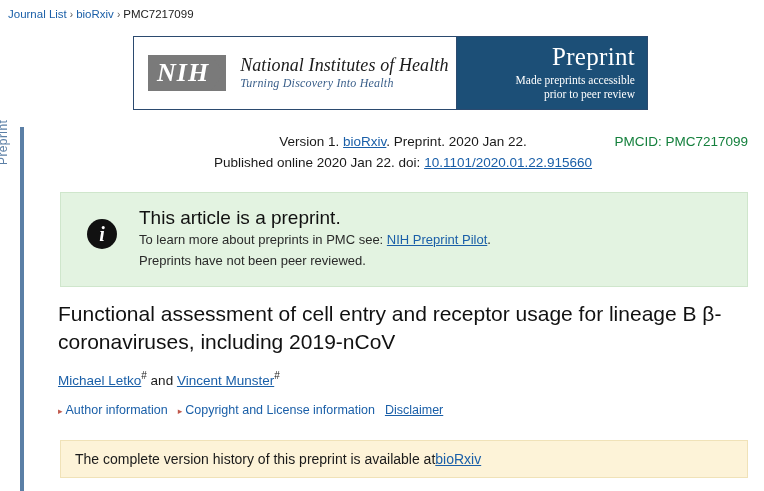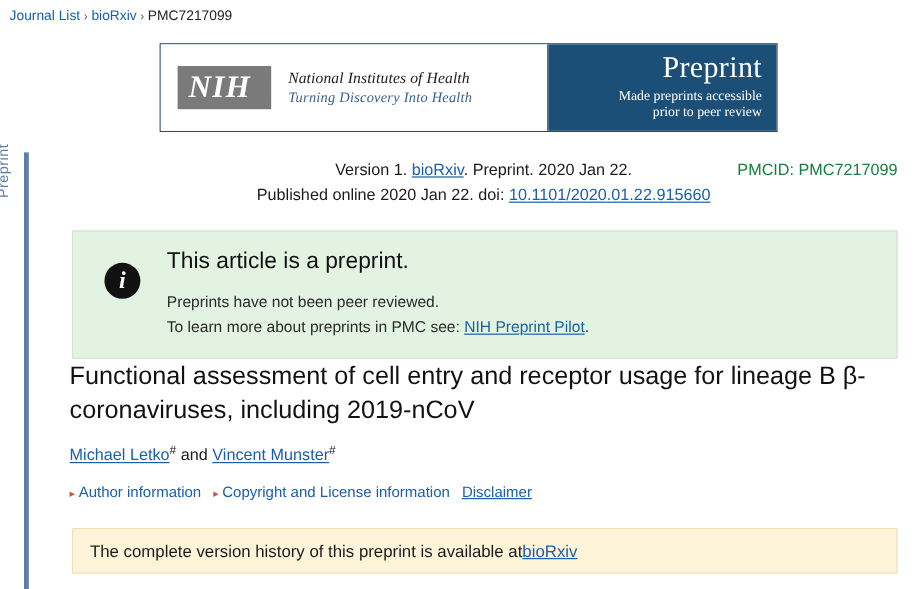--- a/index.html
+++ b/index.html
@@ -103,21 +103,21 @@
     border-left: 13px solid #7a7a7a;
     margin-left: 2px;
     margin-right: 0;
   }
   .nih-text {
     margin-left: 14px;
     line-height: 1.15;
   }
   .nih-title {
     font-family: "Liberation Serif", serif;
-    font-size: 13px;
+    font-size: 18px;
     color: #1a1a1a;
     letter-spacing: 0.1px;
   }
   .nih-tagline {
     font-family: "Liberation Serif", serif;
     font-size: 12px;
     color: #3a5f8a;
     letter-spacing: 0.2px;
     margin-top: 2px;
   }
@@ -194,21 +194,21 @@
     font-size: 20px;
     display: flex;
     align-items: center;
     justify-content: center;
     margin: 14px 22px 0 12px;
   }
   .notice-body { padding-top: 2px; }
   .notice-title {
     font-size: 19px;
     color: #111;
-    margin-bottom: 12px;
+    margin-bottom: 0;
   }
   .notice-line {
     font-size: 13px;
     color: #2a2a2a;
     line-height: 1.65;
   }
   .notice-line a {
     color: #1a5fa8;
     text-decoration: underline;
   }
@@ -323,24 +323,24 @@
     </div>
     <div class="cite-line">
       <span>Published online 2020 Jan 22. doi: </span><a href="#">10.1101/2020.01.22.915660</a>
     </div>
   </div>
 
   <div class="notice">
     <div class="info-icon">i</div>
     <div class="notice-body">
       <div class="notice-title">This article is a preprint.</div>
-      <div class="notice-line">Preprints have not been peer reviewed.</div>
       <div class="notice-line">
         <span>To learn more about preprints in PMC see: </span><a href="#">NIH Preprint Pilot</a><span>.</span>
       </div>
+      <div class="notice-line">Preprints have not been peer reviewed.</div>
     </div>
   </div>
 
   <h1 class="article-title">Functional assessment of cell entry and receptor usage for lineage B β-coronaviruses, including 2019-nCoV</h1>
 
   <div class="authors">
     <a href="#">Michael Letko</a><sup>#</sup><span> and </span><a href="#">Vincent Munster</a><sup>#</sup>
   </div>
 
   <div class="meta-links">

